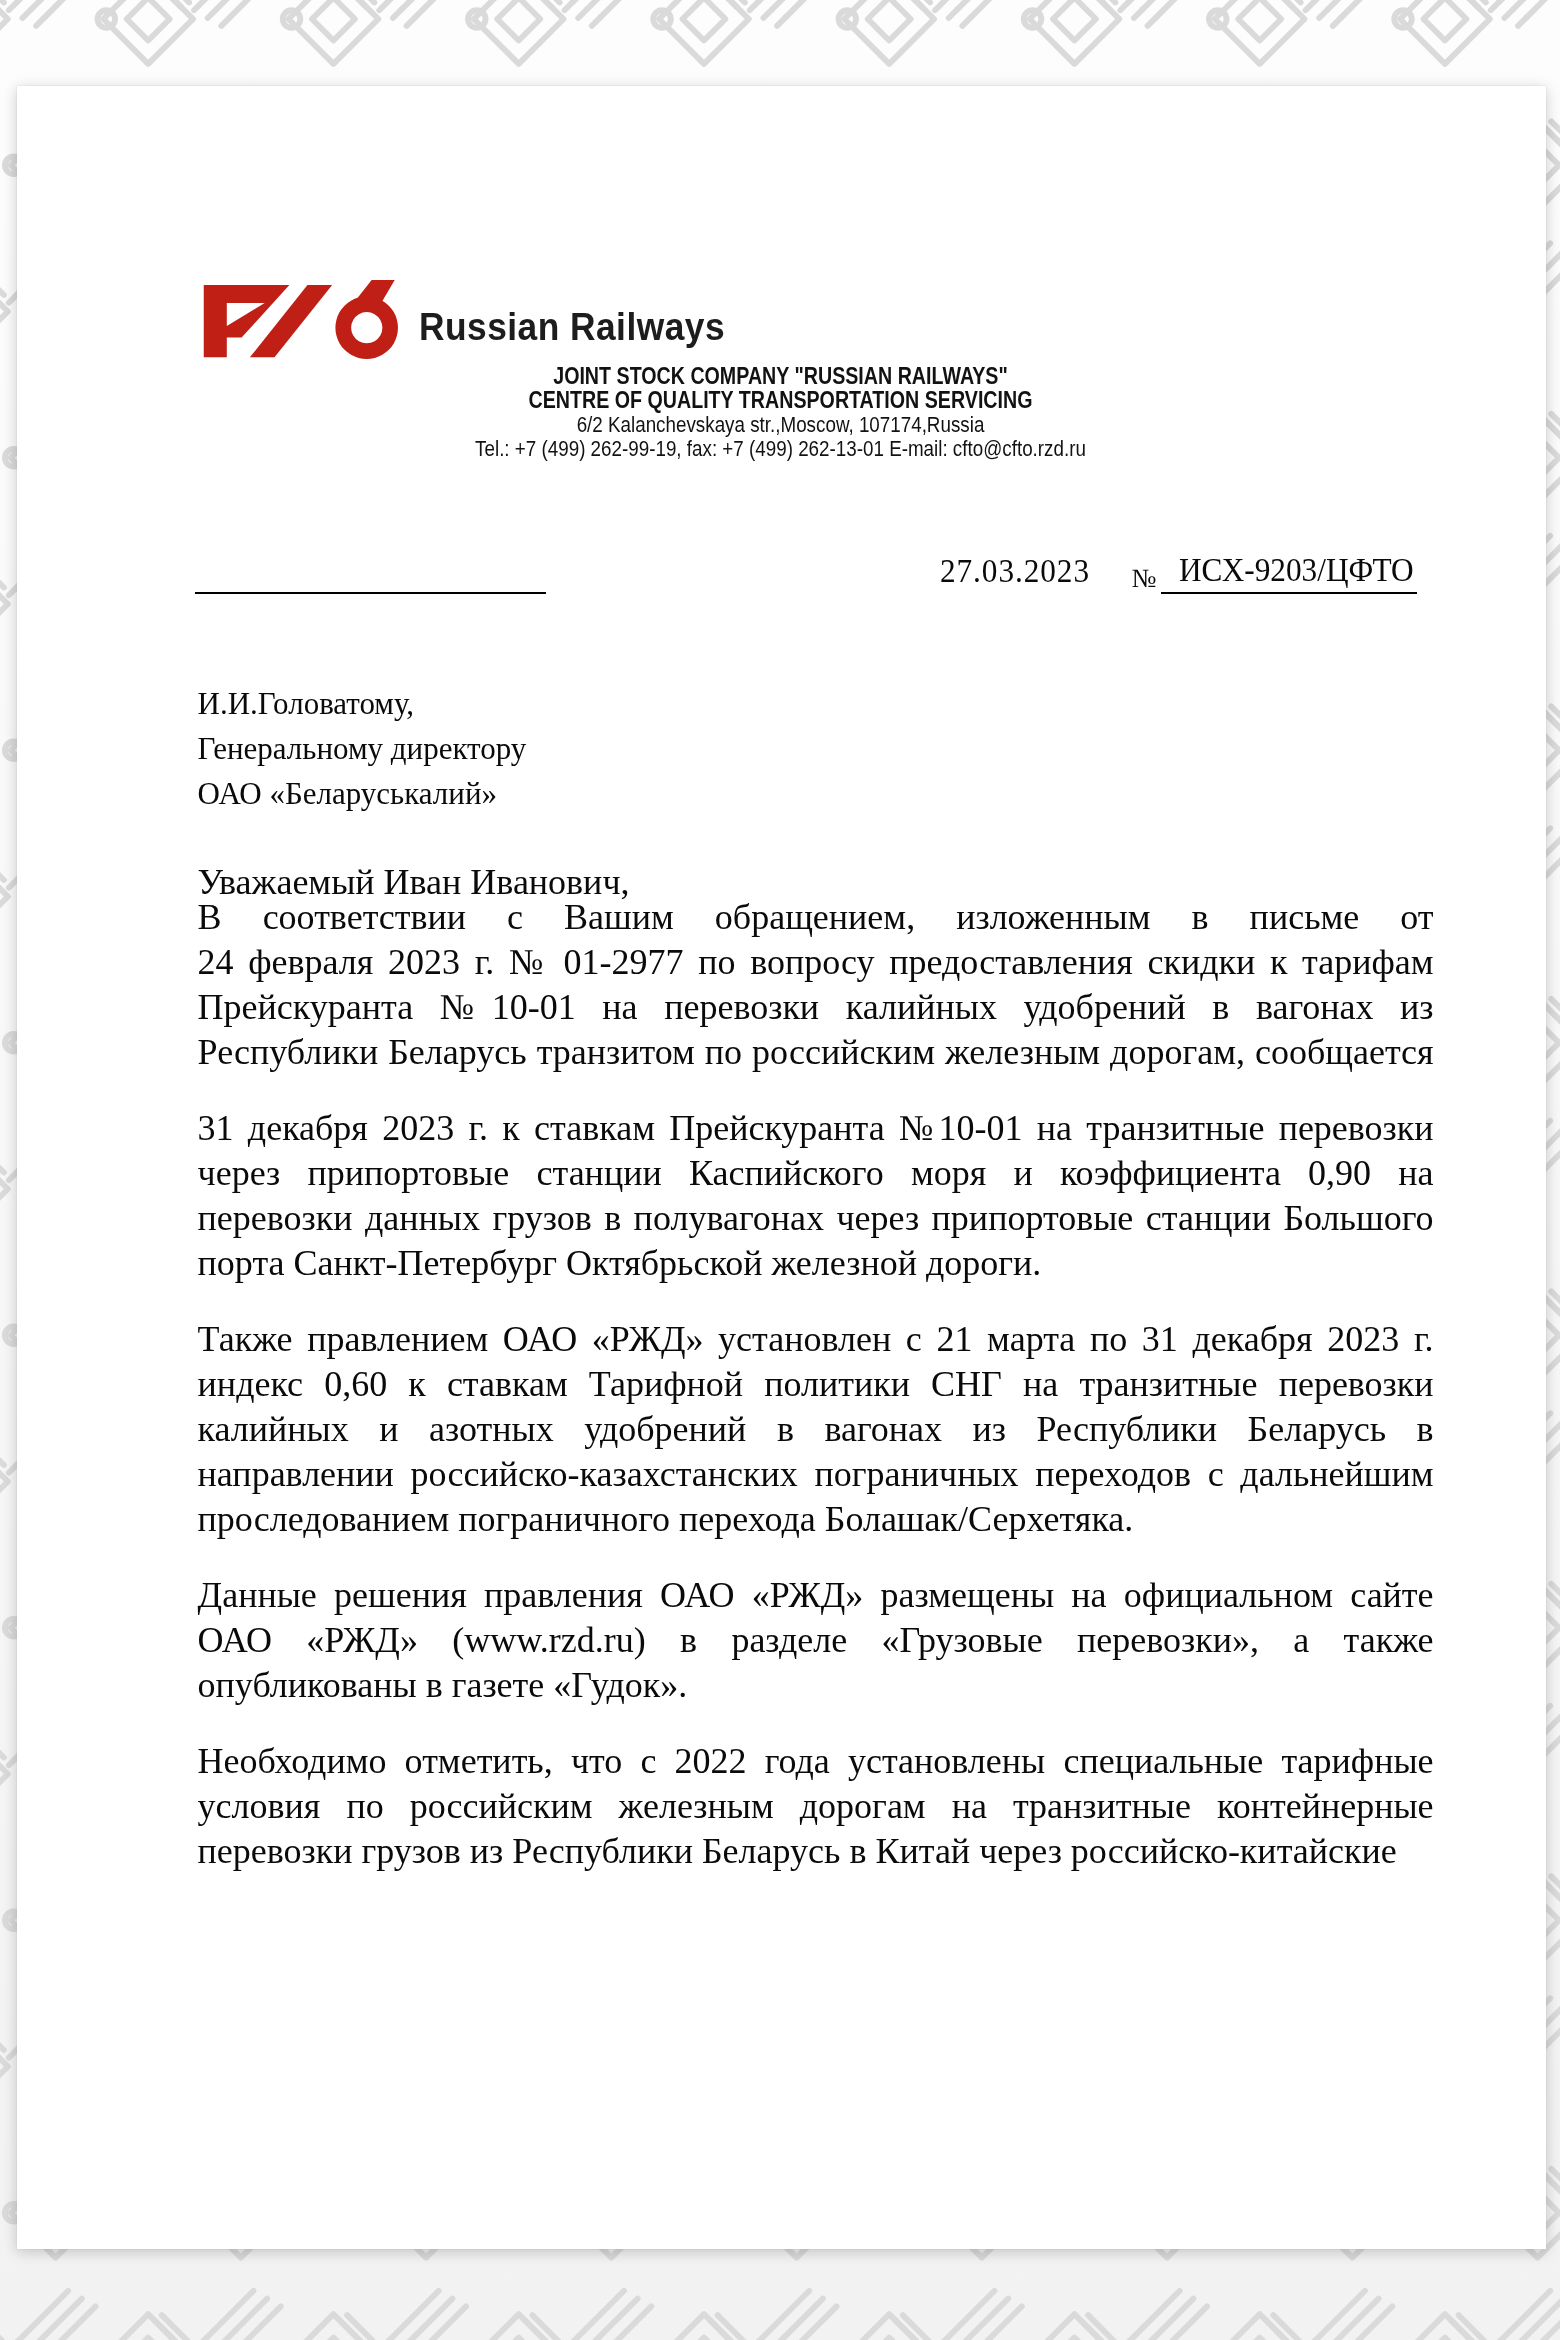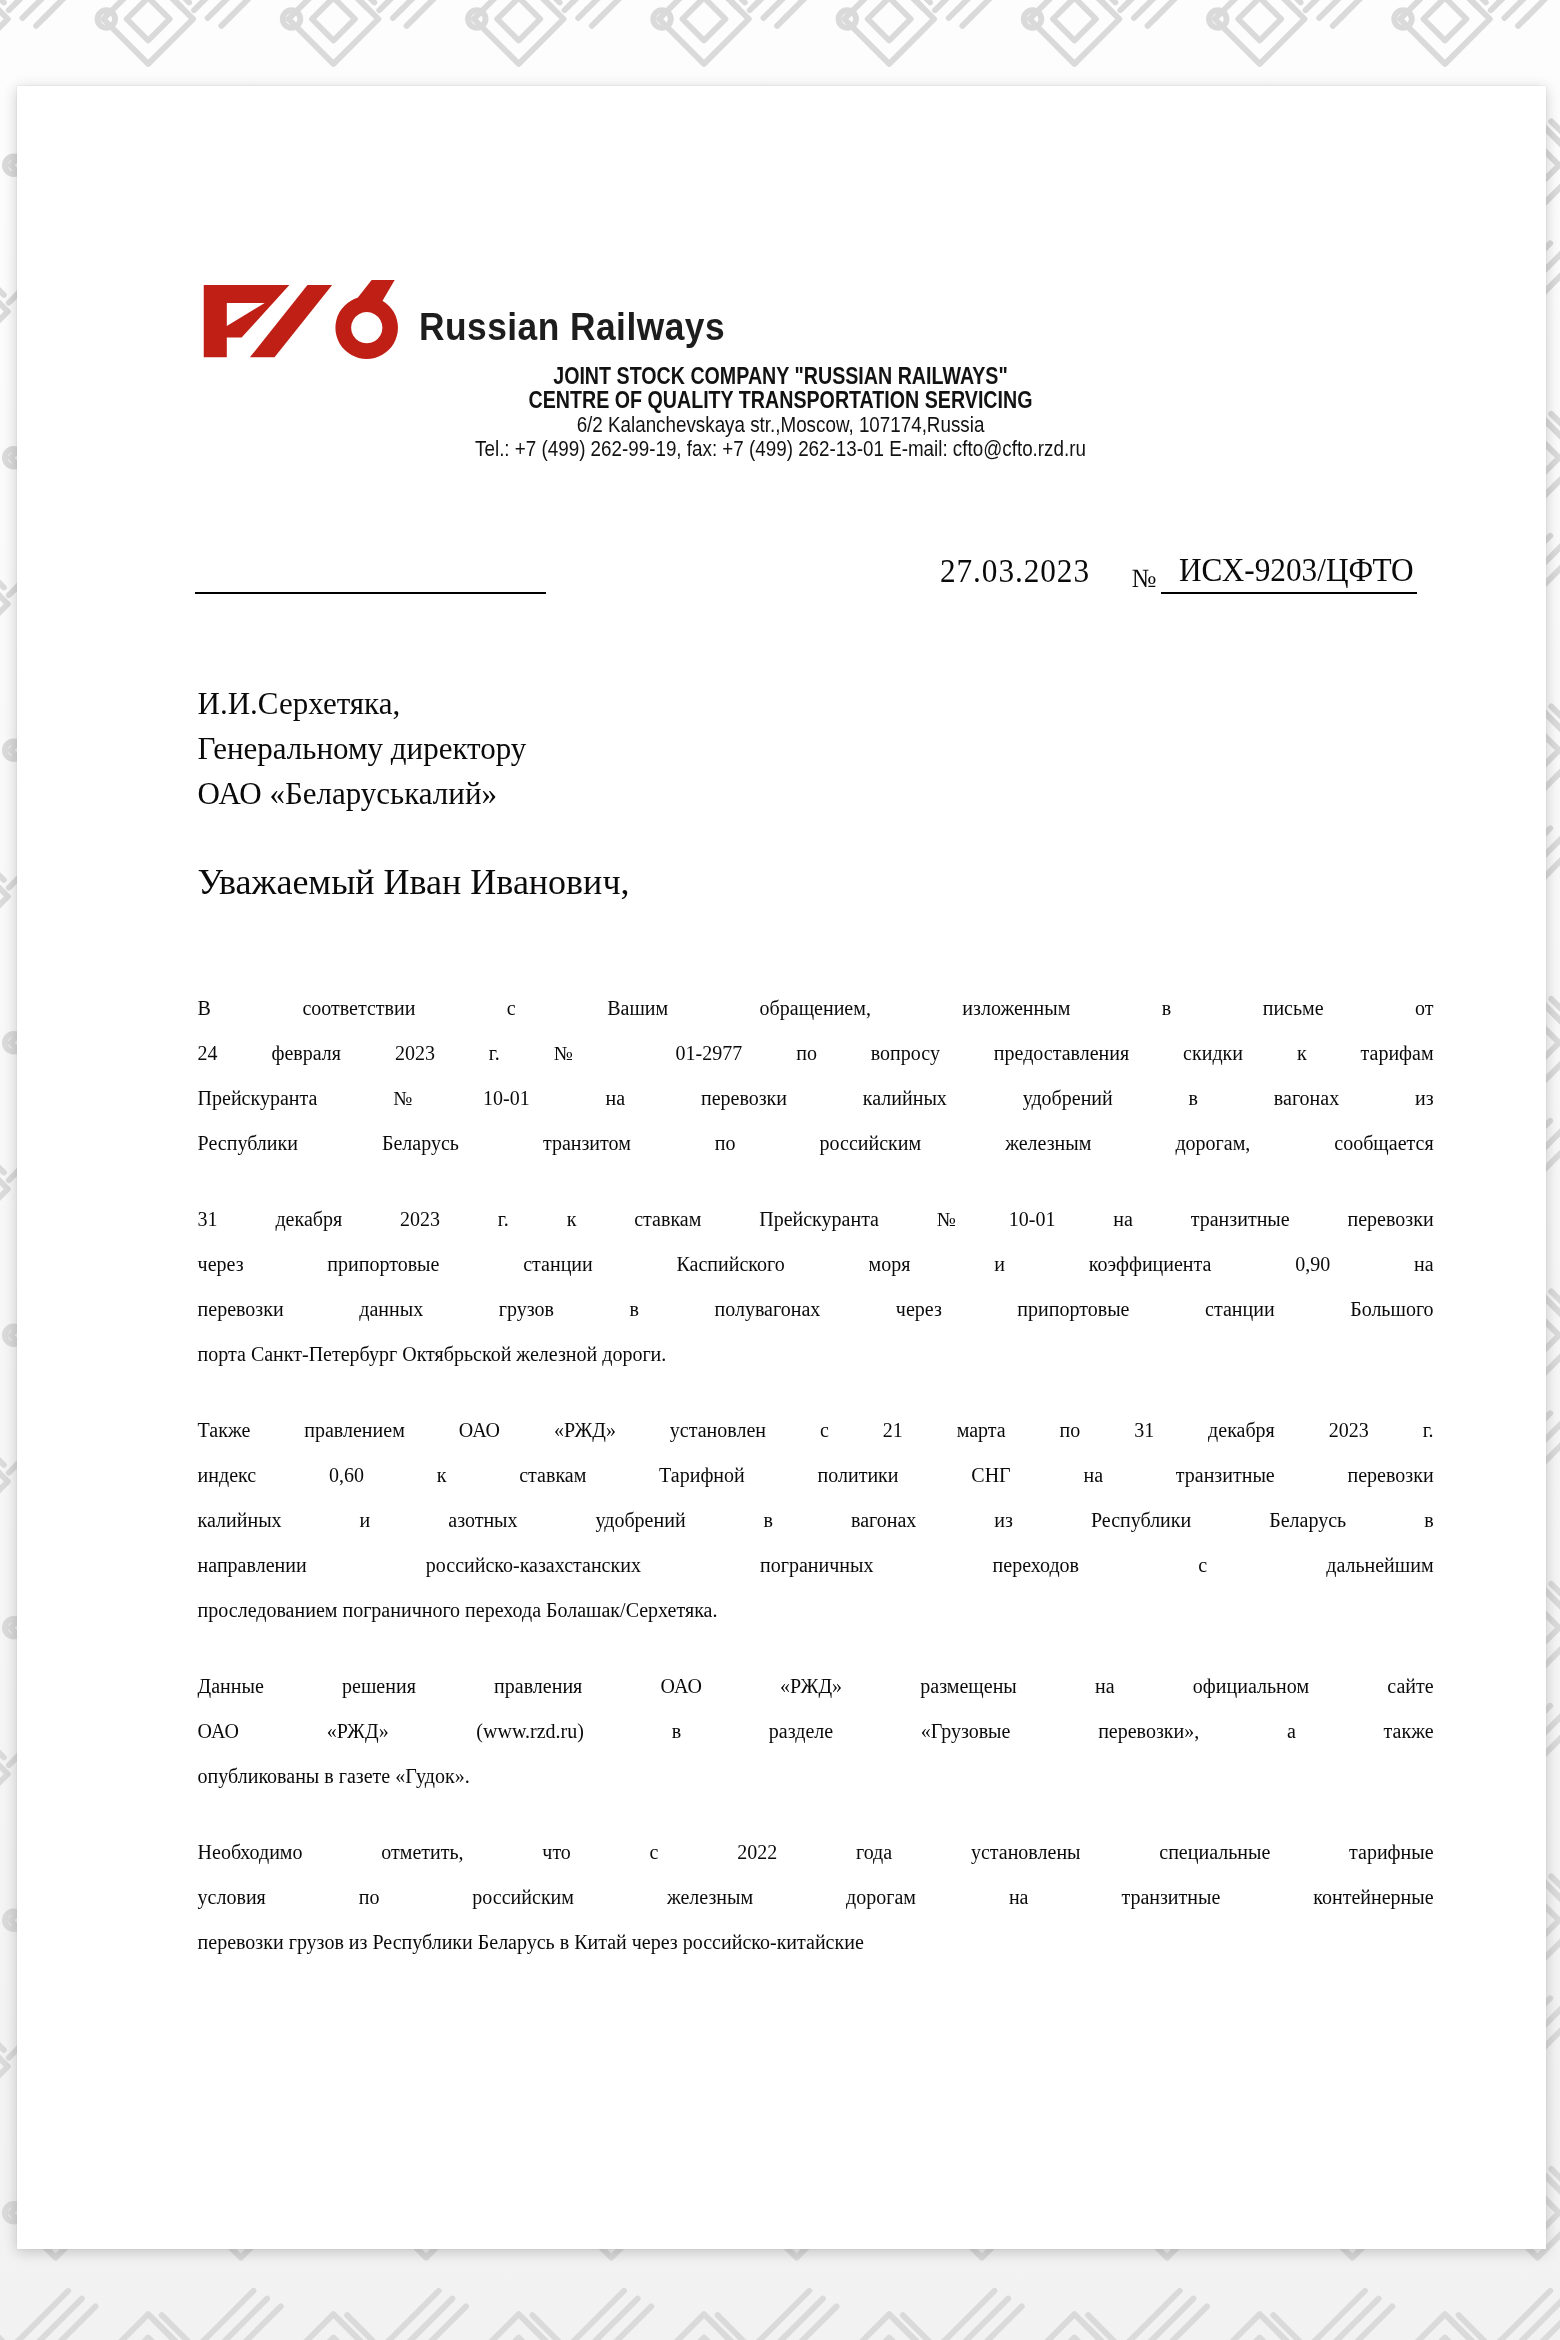--- a/index.html
+++ b/index.html
@@ -28,21 +28,21 @@
   .ref-date{position:absolute;left:923px;top:466px;font-size:34px;white-space:nowrap;
             transform:scaleX(.92);transform-origin:left center;letter-spacing:1px;}
   .ref-no-sign{position:absolute;left:1115px;top:478px;font-size:26px;}
   .ref-number{position:absolute;left:1162px;top:465px;font-size:34px;white-space:nowrap;
               transform:scaleX(.92);transform-origin:left center;}
   .ref-underline{position:absolute;left:1144px;top:506px;width:256px;height:0;
                  border-bottom:2.9px solid #000;}
   
   .addressee{position:absolute;left:181px;top:595px;font-size:31px;line-height:45px;}
   .salutation{position:absolute;left:181px;top:775px;font-size:36px;}
-  .body-col{position:absolute;left:181px;top:900px;width:1236px;font-size:20px;
+  .body-col{position:absolute;left:181px;top:809px;width:1236px;font-size:36px;
             line-height:45px;}
   .para{margin:0 0 31px 0;}
   .line{text-align:justify;text-align-last:justify;}
   .line.last{text-align-last:left;}
 </style>
 </head>
 <body>
 
 <div id="canvas">
 
@@ -396,21 +396,21 @@
       <span class="l r">Tel.: +7 (499) 262-99-19, fax: +7 (499) 262-13-01 E-mail: cfto@cfto.rzd.ru</span>
     </div>
 
     <div class="blank-line"></div>
     <div class="ref-date">27.03.2023</div>
     <div class="ref-no-sign">№</div>
     <div class="ref-number">ИСХ-9203/ЦФТО</div>
     <div class="ref-underline"></div>
 
     <div class="addressee">
-        <div class="line">И.И.Серхетяка,</div>
+        <div class="line">И.И.Головатому,</div>
         <div class="line">Генеральному директору</div>
         <div class="line last">ОАО «Беларуськалий»</div>
       </div>
 
     <div class="salutation">Уважаемый Иван Иванович,</div>
 
     <div class="body-col">
       <div class="para">
           <div class="line">В соответствии с Вашим обращением, изложенным в письме от</div>
           <div class="line">24 февраля 2023 г. № 01-2977 по вопросу предоставления скидки к тарифам</div>

